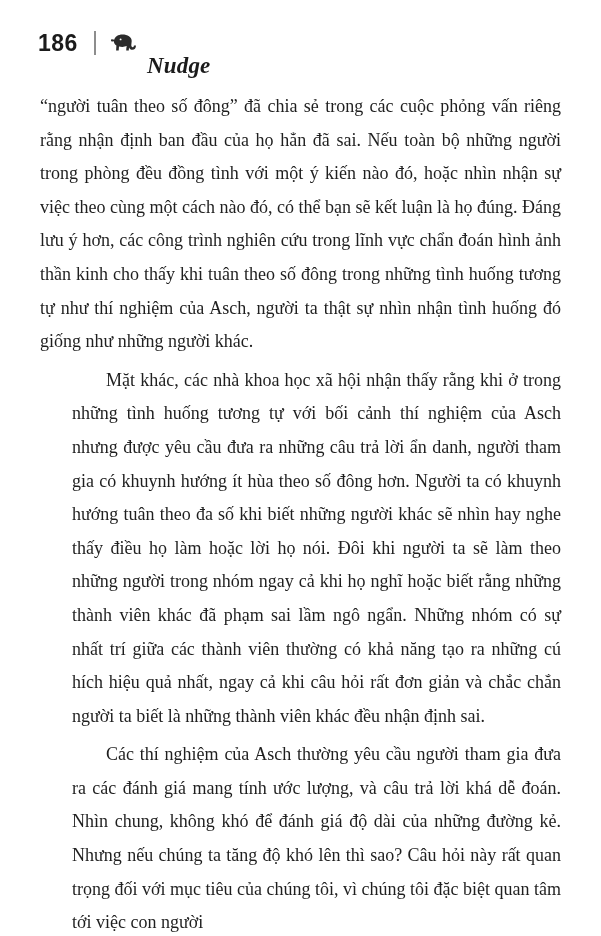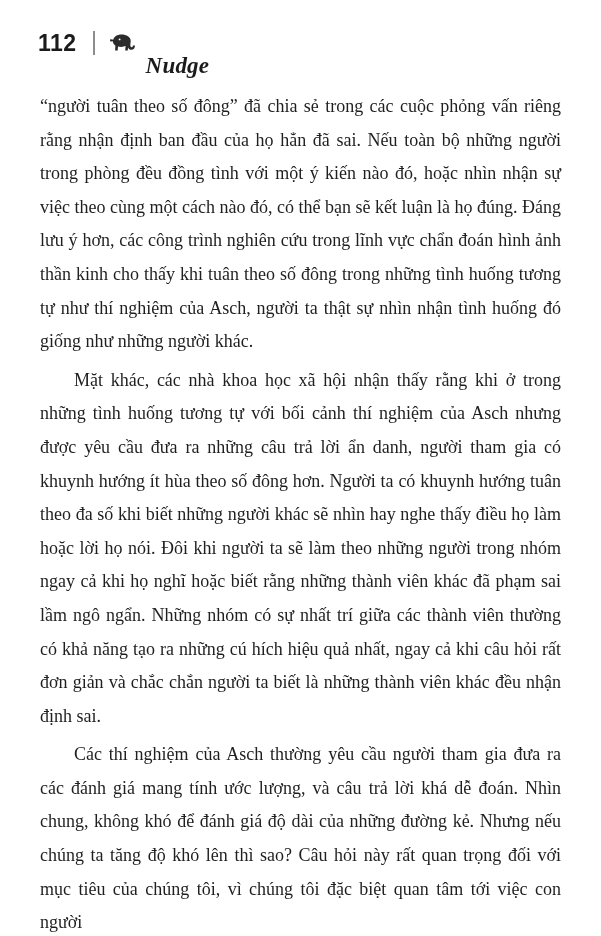--- a/index.html
+++ b/index.html
@@ -70,32 +70,33 @@
     margin: 0;
     font-size: 18px;
     line-height: 33.6px;
     text-align: justify;
     text-justify: inter-word;
     color: #1f1f1f;
     hyphens: none;
   }
   p.para + p.para {
     margin-top: 5px;
+    margin-left: 32px;
   }
   p.indent {
     text-indent: 34px;
   }
 </style>
 </head>
 <body>
 
 <div class="page">
 
   <div class="running-head">
-    <span class="folio">112</span>
+    <span class="folio">186</span>
     <span class="rule"></span>
     <span class="brand-mark">
       <svg width="30" height="20" viewBox="0 0 30 20" xmlns="http://www.w3.org/2000/svg">
         <path d="M4.2 6.8c0.6-3.1 4-5.3 8.2-5.3 5.2 0 9.3 2.6 9.3 6.4 0 1.5-0.4 2.6-0.4 4.1 0 1.4 0.5 2.2 1.3 2.2 0.8 0 1.3-0.7 1.3-1.8h2.1c0 2.6-1.5 4.3-3.6 4.3-1.6 0-2.8-0.9-3.3-2.3-0.2 1.1-0.3 2.1-0.3 3.1h-2.6c0-1.6 0.2-3 0.5-4.4-1.3 0.5-2.8 0.8-4.3 0.8-1.2 0-2.3-0.2-3.4-0.5l-0.3 4.1H6.1l0.3-5c-1.5-1-2.5-2.5-2.6-4.3l-1.4 0.3C1.5 8.5 1 7.9 1 7.2c0-0.6 0.4-1 1-1 0.5 0 0.9 0.2 2.2 0.6z" fill="#2b2b2b"></path>
         <circle cx="10.6" cy="6.4" r="0.95" fill="#ffffff"></circle>
       </svg>
     </span>
     <span class="brand-word">Nudge</span>
   </div>
 

